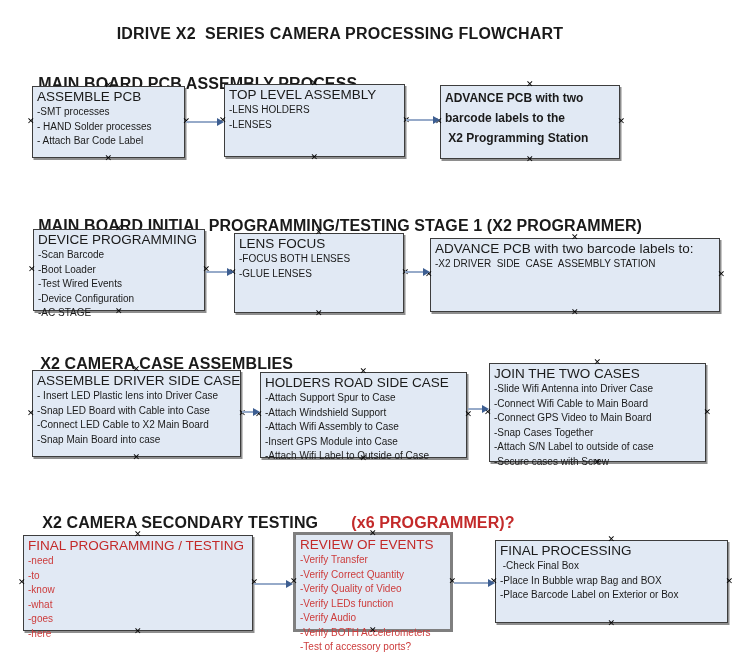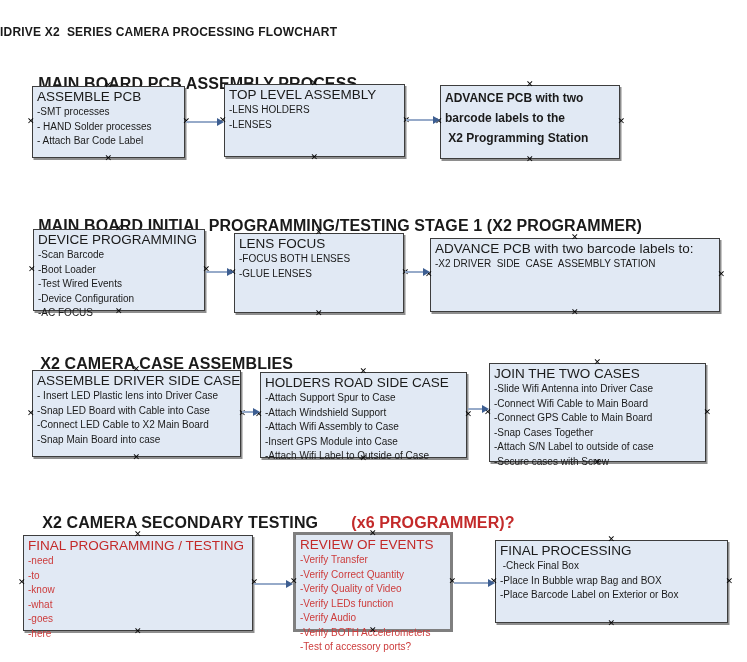--- a/index.html
+++ b/index.html
@@ -1,20 +1,20 @@
 <!DOCTYPE html>
 <html style="--text: #1a1a1a; --box_fill: #e1e9f4; --box_border: #3d3d3d; --box_shadow: #8e8e8e; --thick_border: #7f7f7f; --red_heading: #c32a2a; --red_item: #cd3c3c; --arrow_line: #96aac9; --arrow_head: #3d5e91;"><head>
 <meta charset="utf-8">
 <style>
   html,body{margin:0;padding:0;background:#ffffff;}
   #stage{position:relative;width:747px;height:662px;background:#fff;
     font-family:"Liberation Sans",sans-serif;color:var(--text,#1a1a1a);overflow:hidden;}
 
-  .ptitle{position:absolute;top:25px;left:0;width:680px;
-    font-size:12px;font-weight:bold;white-space:pre;letter-spacing:.2px;}
+  .ptitle{position:absolute;top:25px;left:0;width:680px;text-align:center;
+    font-size:16px;font-weight:bold;white-space:pre;letter-spacing:.2px;}
 
   .shead{position:absolute;font-size:16px;font-weight:bold;white-space:pre;letter-spacing:.1px;}
   .shead .hsuffix{color:var(--red_heading);margin-left:24px;}
   .p-h1{left:20px;top:57px;}
   .p-h2{left:20px;top:199px;}
   .p-h3{left:22px;top:337px;}
   .p-h4{left:24px;top:496px;}
 
   .fbox{position:absolute;background:var(--box_fill);border:1px solid var(--box_border);
     box-shadow:1.5px 2px 0 var(--box_shadow);box-sizing:border-box;padding:2px 2px 0 4px;}
@@ -118,21 +118,21 @@
       <span class="anch anch-r">✕</span>
     </div>
 
   <div class="fbox p-r2a">
     <div class="bh">DEVICE PROGRAMMING</div>
     <div class="bi">
         <div class="li">-Scan Barcode</div>
         <div class="li">-Boot Loader</div>
         <div class="li">-Test Wired Events</div>
         <div class="li">-Device Configuration</div>
-        <div class="li">-AC FOCUS</div>
+        <div class="li">-AC STAGE</div>
       </div>
   <span class="anch anch-t">✕</span>
       <span class="anch anch-b">✕</span>
       <span class="anch anch-l">✕</span>
       <span class="anch anch-r">✕</span>
     </div>
   <div class="fbox p-r2b">
     <div class="bh">LENS FOCUS</div>
     <div class="bi">
         <div class="li">-FOCUS BOTH LENSES</div>
@@ -179,21 +179,21 @@
   <span class="anch anch-t">✕</span>
       <span class="anch anch-b">✕</span>
       <span class="anch anch-l">✕</span>
       <span class="anch anch-r">✕</span>
     </div>
   <div class="fbox p-r3c">
     <div class="bh">JOIN THE TWO CASES</div>
     <div class="bi">
         <div class="li">-Slide Wifi Antenna into Driver Case</div>
         <div class="li">-Connect Wifi Cable to Main Board</div>
-        <div class="li">-Connect GPS Cable to Main Board</div>
+        <div class="li">-Connect GPS Video to Main Board</div>
         <div class="li">-Snap Cases Together</div>
         <div class="li">-Attach S/N Label to outside of case</div>
         <div class="li">-Secure cases with Screw</div>
       </div>
   <span class="anch anch-t">✕</span>
       <span class="anch anch-b">✕</span>
       <span class="anch anch-l">✕</span>
       <span class="anch anch-r">✕</span>
     </div>
 

